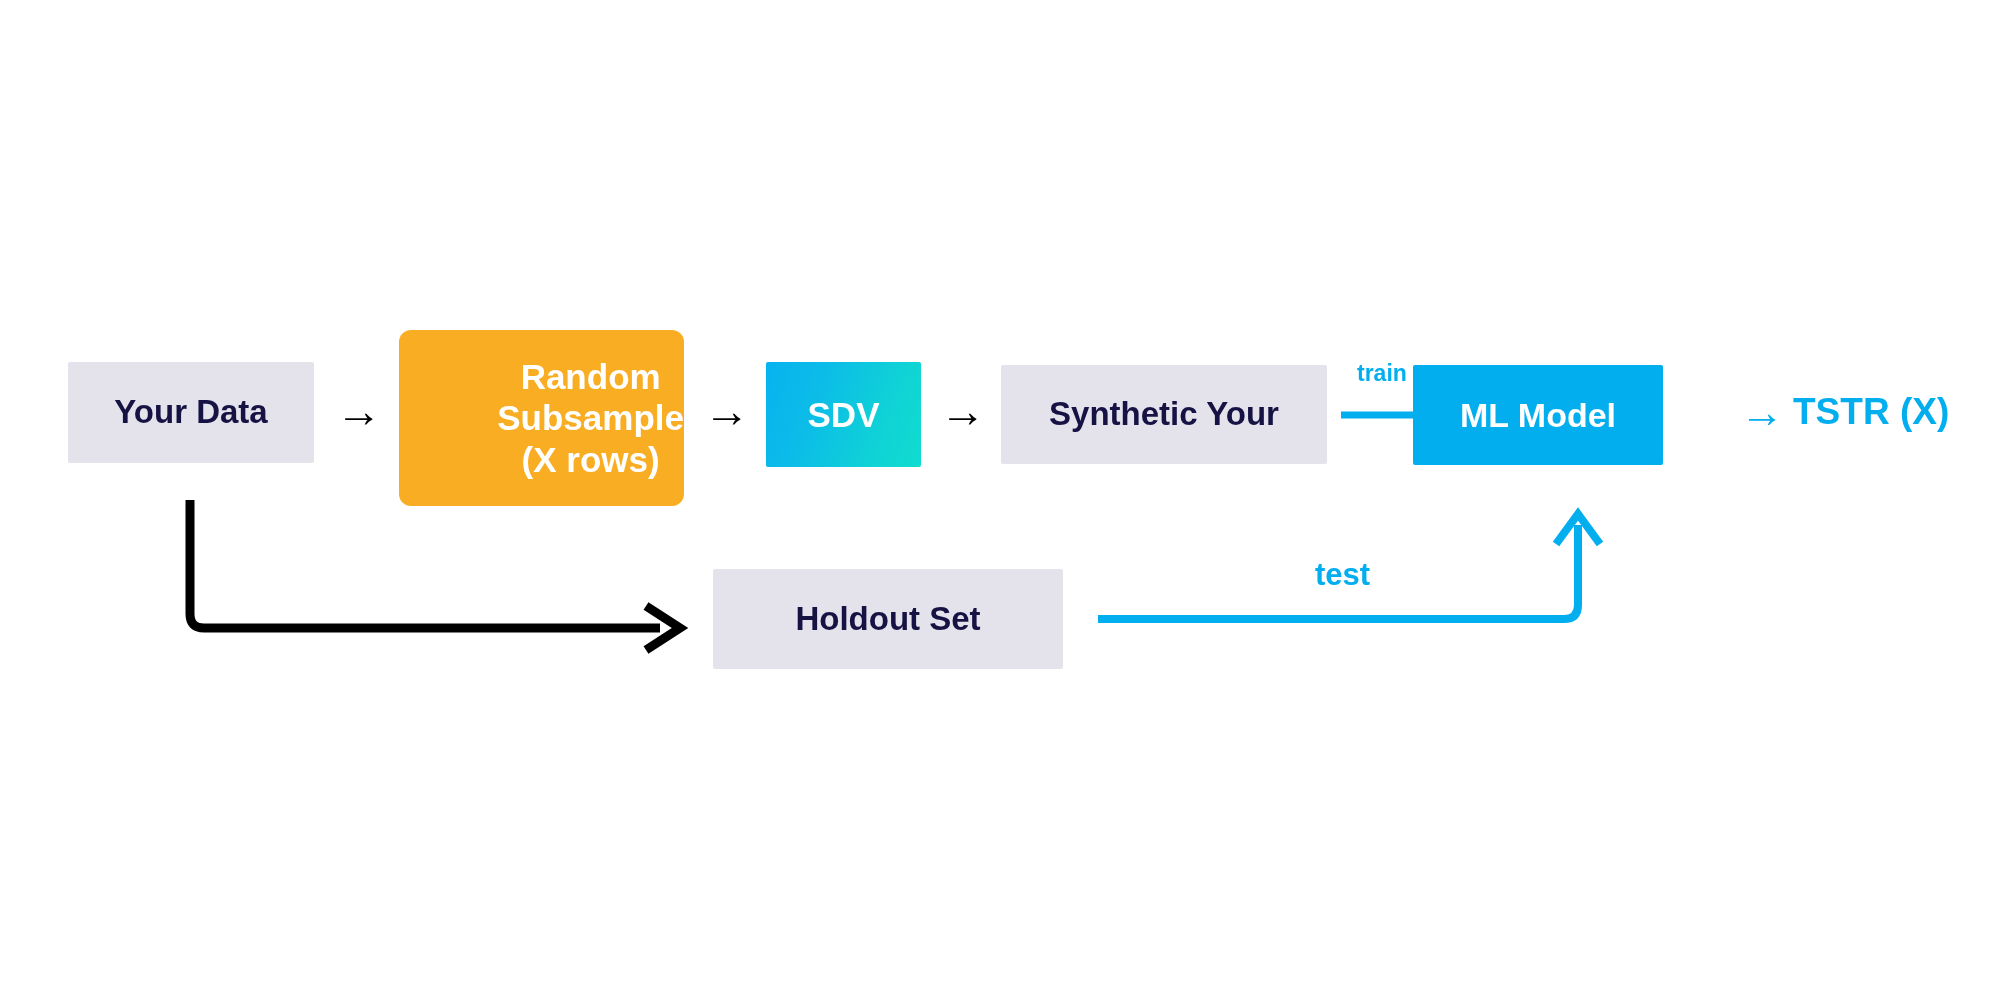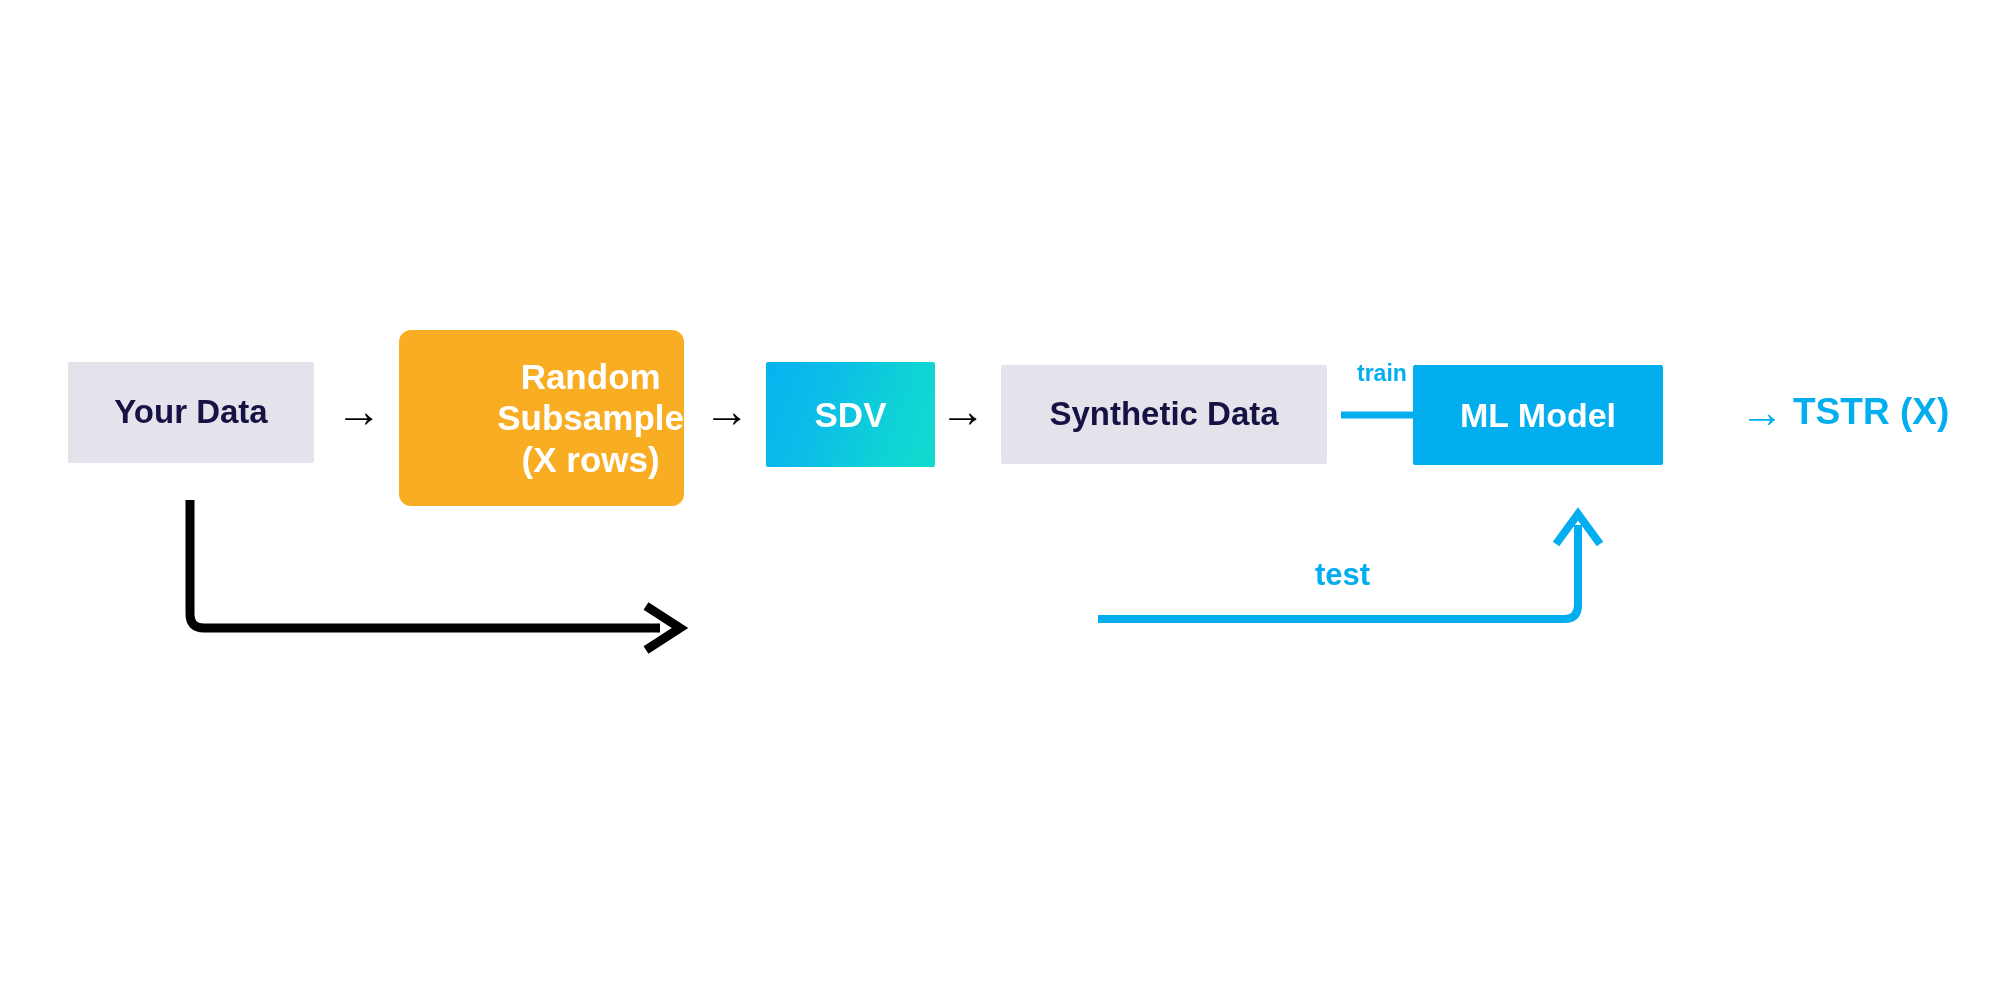--- a/index.html
+++ b/index.html
@@ -94,36 +94,39 @@
   <span class="glyph-arrow" style="left:336px; top:388px; font-size:46px;">→</span>
 
   <div class="node node-orange" style="left:399px; top:330px; width:285px; height:176px; font-size:35px; border-radius:12px;">
     <span>Random
 Subsample
 (X rows)</span>
   </div>
 
   <span class="glyph-arrow" style="left:704px; top:388px; font-size:46px;">→</span>
 
-  <div class="node node-sdv" style="left:766px; top:362px; width:169px; height:105px; font-size:35px;">
+  <div class="node node-sdv" style="left:766px; top:362px; width:155px; height:105px; font-size:35px;">
     <span>SDV</span>
   </div>
 
   <span class="glyph-arrow" style="left:940px; top:388px; font-size:46px;">→</span>
 
   <div class="node node-gray" style="left:1001px; top:365px; width:326px; height:99px; font-size:33px;">
-    <span>Synthetic Data</span>
+    <span>Synthetic Your</span>
   </div>
 
   <span class="label label-cyan" style="left:1357px; top:360px; font-size:23px;">train</span>
 
   <div class="node node-mlmodel" style="left:1413px; top:365px; width:250px; height:100px; font-size:34px;">
     <span>ML Model</span>
   </div>
 
   <span class="glyph-arrow label-cyan" style="left:1740px; top:390px; font-size:44px; color:#03aeef;">→</span>
 
   <span class="label label-cyan" style="left:1793px; top:391px; font-size:37px;">TSTR (X)</span>
 
+  <div class="node node-gray" style="left:713px; top:569px; width:350px; height:100px; font-size:33px;">
+    <span>Holdout Set</span>
+  </div>
 
   <span class="label label-cyan" style="left:1315px; top:557px; font-size:31px;">test</span>
 
 </div>
 
 </body></html>

